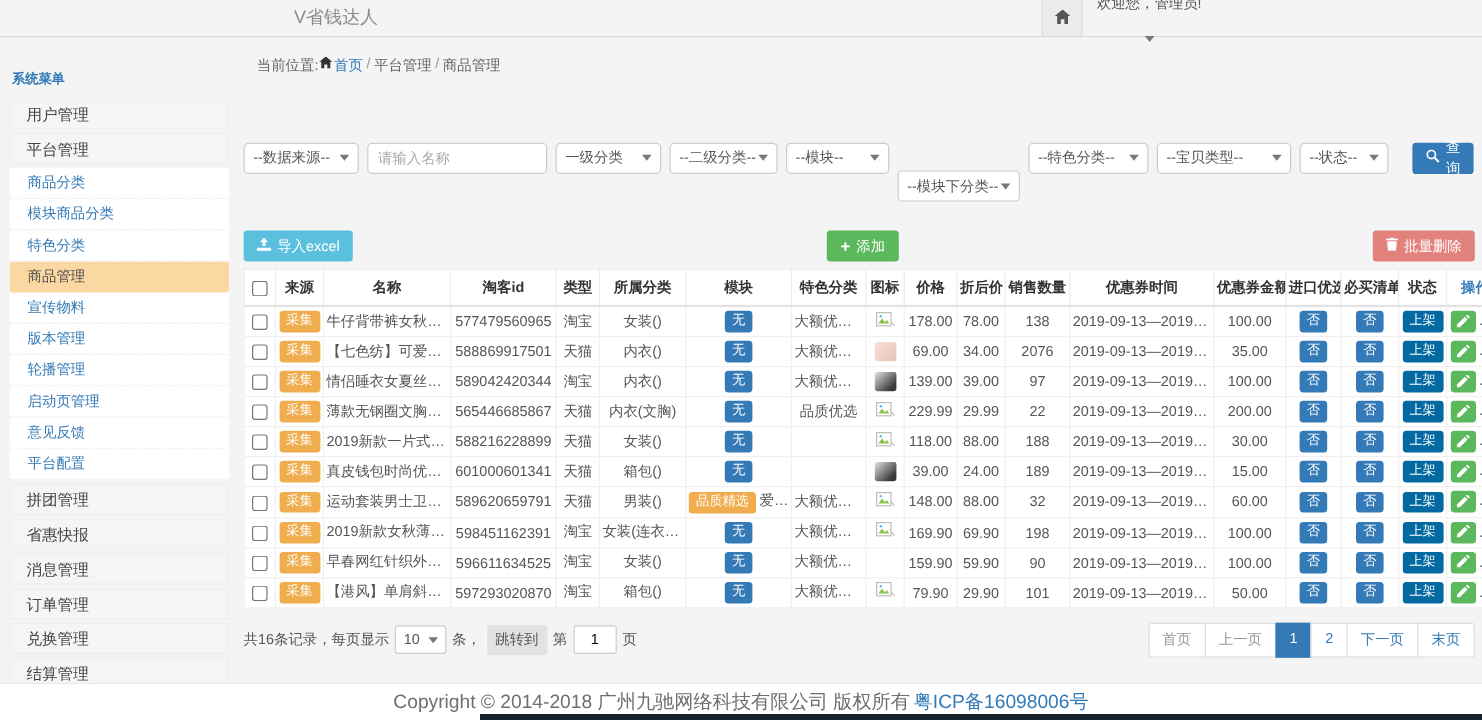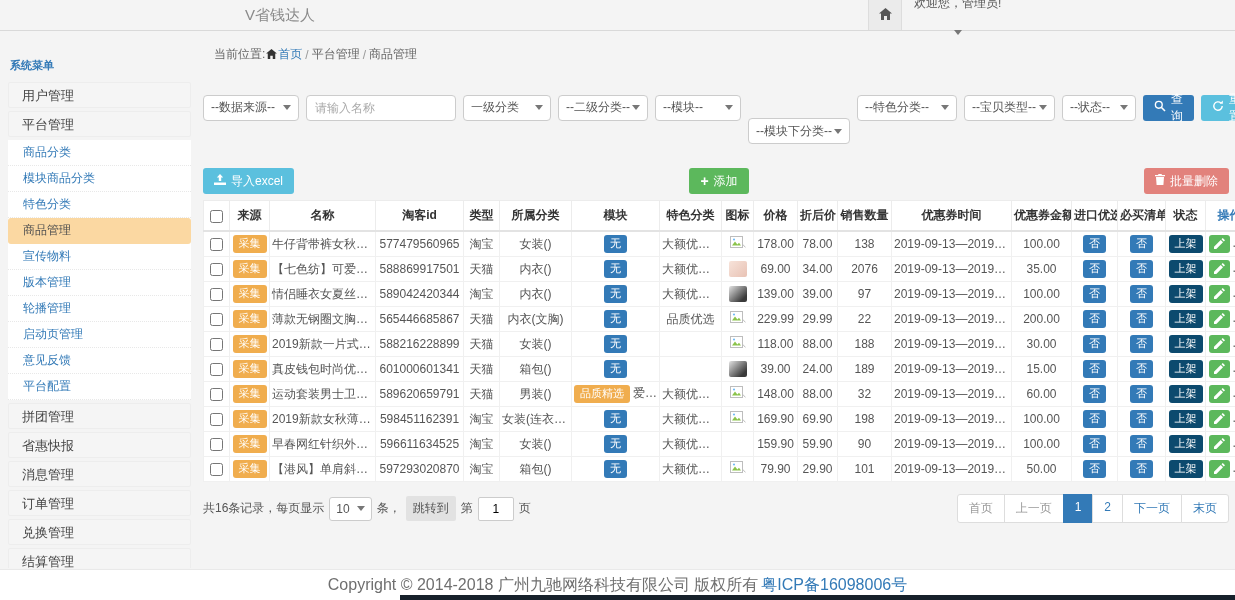--- a/index.html
+++ b/index.html
@@ -21,25 +21,25 @@
   .sidebar { position:absolute; left:8px; top:54px; width:183px; height:514px; overflow:hidden; }
   .sidebar-title { font-size:11px; color:#337ab7; font-weight:bold; margin:4px 0 9px 2px; }
   .mg { height:26px; line-height:26px; padding:0 13px; background:#f5f5f5; border:1px solid #ededed;
     border-radius:2px; margin-bottom:3px; font-size:13px; color:#444; cursor:pointer; }
   .submenu { background:#fff; margin-bottom:3px; }
   .ms { height:26px; line-height:25px; padding:0 15px; color:#337ab7; border-bottom:1px dotted #e8e8e8;
     background:#fff; font-size:12px; cursor:pointer; }
   .ms.active { background:#fbd8a2; border-radius:3px; color:#4f4f4f; border-bottom-color:transparent; }
   
   .main { position:absolute; left:203px; top:40px; width:1026px; }
-  .breadcrumb { display:inline-flex; align-items:center; gap:1px; background:#f4f4f4; border-radius:3px;
-    padding:6px 11px; font-size:12px; color:#666; margin-bottom:2px; }
+  .breadcrumb { display:inline-flex; gap:1px; background:#f4f4f4; border-radius:3px;
+    padding:6px 11px; font-size:12px; color:#666; margin-bottom:26px; }
   .bc-link { color:#337ab7; cursor:pointer; }
   .bc-sep { color:#999; margin:0 2px; }
-  .filter-bar { display:flex; align-items:center; gap:7px; margin-bottom:24px; }
+  .filter-bar { display:flex; align-items:center; gap:20px; margin-bottom:24px; }
   #filter-controls { display:flex; align-items:center; gap:7px; }
   .fsel { height:26px; border:1px solid #ccc; border-radius:4px; background:#fff; display:flex;
     align-items:center; justify-content:space-between; padding:0 7px; color:#555; cursor:pointer; flex:none; }
   .fin { height:26px; width:150px; border:1px solid #ccc; border-radius:4px; padding:0 8px; font-size:12px; color:#555; }
   .fin::placeholder { color:#aaa; }
   .btn { height:26px; border:none; border-radius:3px; color:#fff; font-size:12px; display:inline-flex;
     align-items:center; gap:5px; padding:0 11px; cursor:pointer; }
   .btn-query { background:#337ab7; }
   .btn-reset { background:#5bc0de; }
   .toolbar { display:flex; justify-content:space-between; gap:6px; margin-bottom:6px; }
@@ -50,21 +50,21 @@
   
   table { width:100%; border-collapse:collapse; background:#fff; table-layout:fixed; }
   th { border:1px solid #ececec; border-bottom:2px solid #e3e3e3; padding:6px 2px; font-size:12px; color:#333;
     white-space:nowrap; overflow:hidden; }
   th.col-op { color:#337ab7; }
   td { border:1px solid #f0f0f0; padding:3px 2px; font-size:12px; color:#555; text-align:center;
     white-space:nowrap; overflow:hidden; text-overflow:ellipsis; height:20px; vertical-align:middle; }
   .badge { display:inline-block; min-width:12px; padding:2px 6px; border-radius:3px; color:#fff; font-size:11px; line-height:1.25; }
   .b-orange { background:#f0ad4e; }
   .b-blue { background:#337ab7; cursor:pointer; }
-  .b-green { background:#0c4a6e; cursor:pointer; }
+  .b-green { background:#0369a1; cursor:pointer; }
   .module-text { margin-left:3px; color:#555; }
   .opbtn { display:inline-flex; align-items:center; justify-content:center; width:21px; height:18px;
     border-radius:3px; border:none; cursor:pointer; margin:0 1px; vertical-align:middle; padding:0; }
   .op-edit { background:#5cb85c; }
   .op-del { background:#d9534f; }
   .thumb { display:inline-block; width:18px; height:16px; border-radius:2px; vertical-align:middle; }
   .thumb-pink { background:linear-gradient(135deg,#f7e3da 0%,#e8c2b4 100%); }
   .thumb-dark { background:linear-gradient(135deg,#e3e3e3 0%,#3a3a3a 80%); }
   
   .pagination { display:flex; justify-content:space-between; align-items:center; margin-top:12px; font-size:12px; color:#555; }
@@ -167,21 +167,21 @@
           <span class="caret"></span>
         </div>
         <div class="fsel" style="width: 102px; margin-top: 47px;">
           <span>--模块下分类--</span>
           <span class="caret"></span>
         </div>
         <div class="fsel" style="width: 100px;">
           <span>--特色分类--</span>
           <span class="caret"></span>
         </div>
-        <div class="fsel" style="width: 91px;">
+        <div class="fsel" style="width: 112px;">
           <span>--宝贝类型--</span>
           <span class="caret"></span>
         </div>
         <div class="fsel" style="width: 74px;">
           <span>--状态--</span>
           <span class="caret"></span>
         </div>
       </div>
     <button class="btn btn-query">
       <span>

